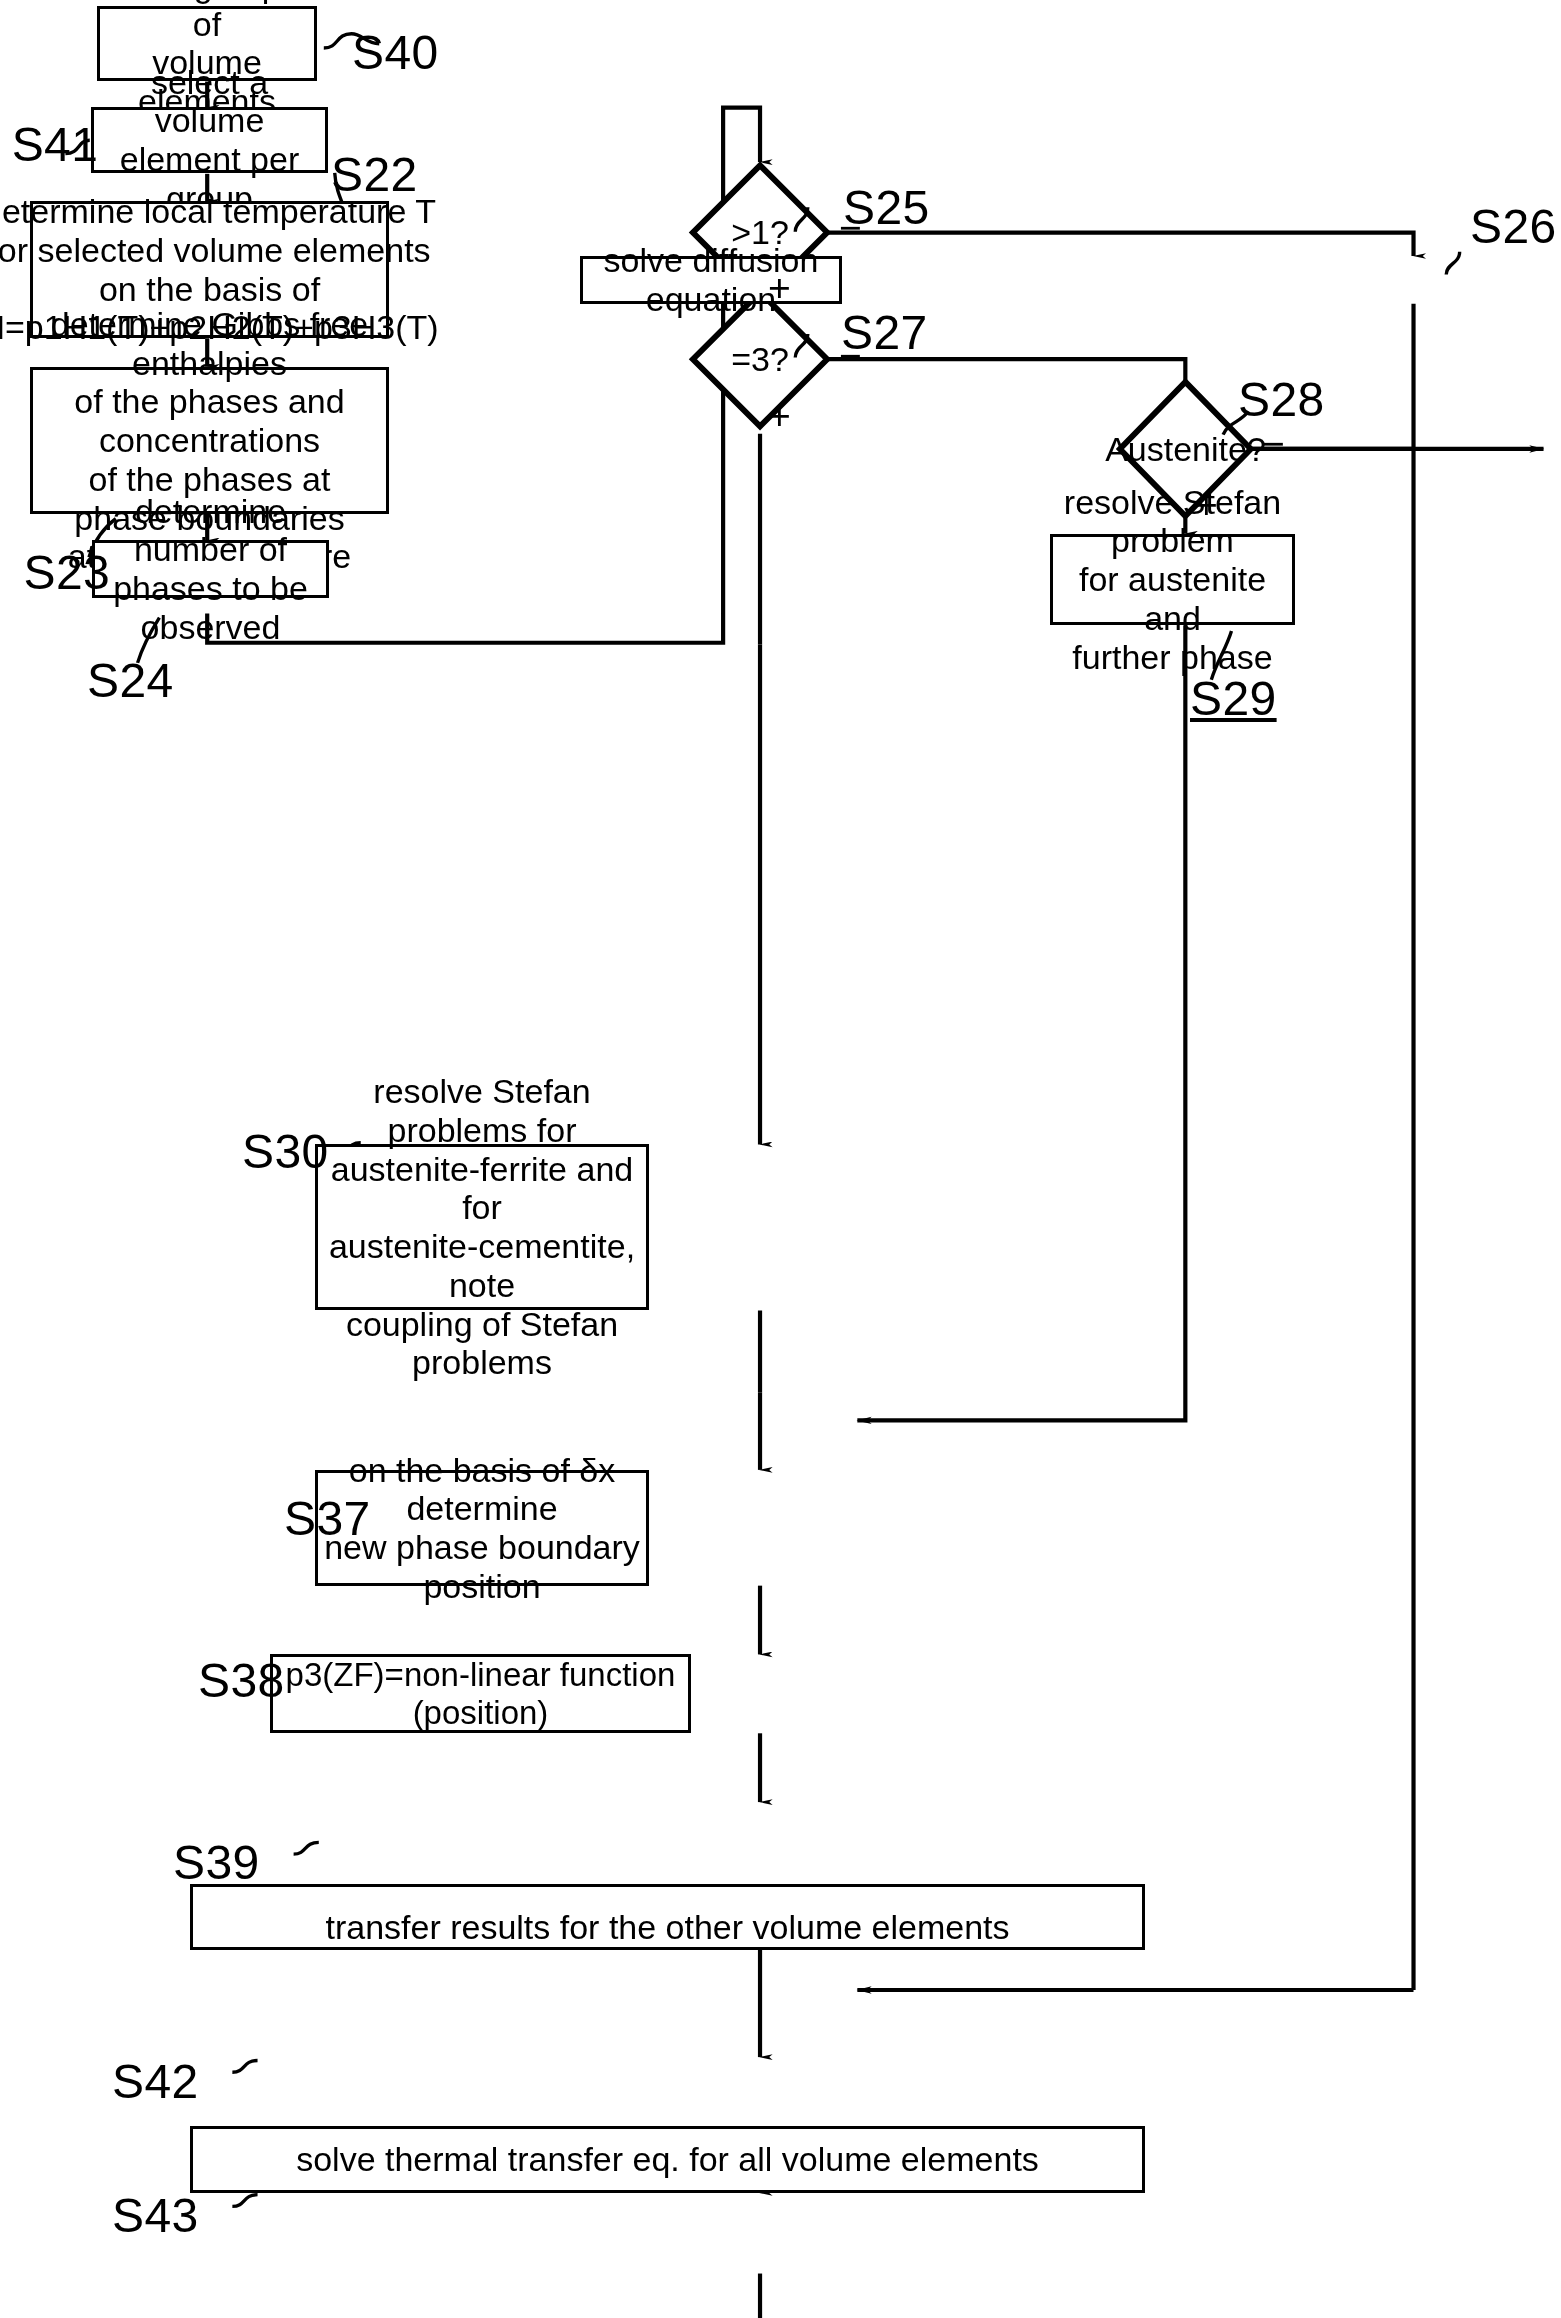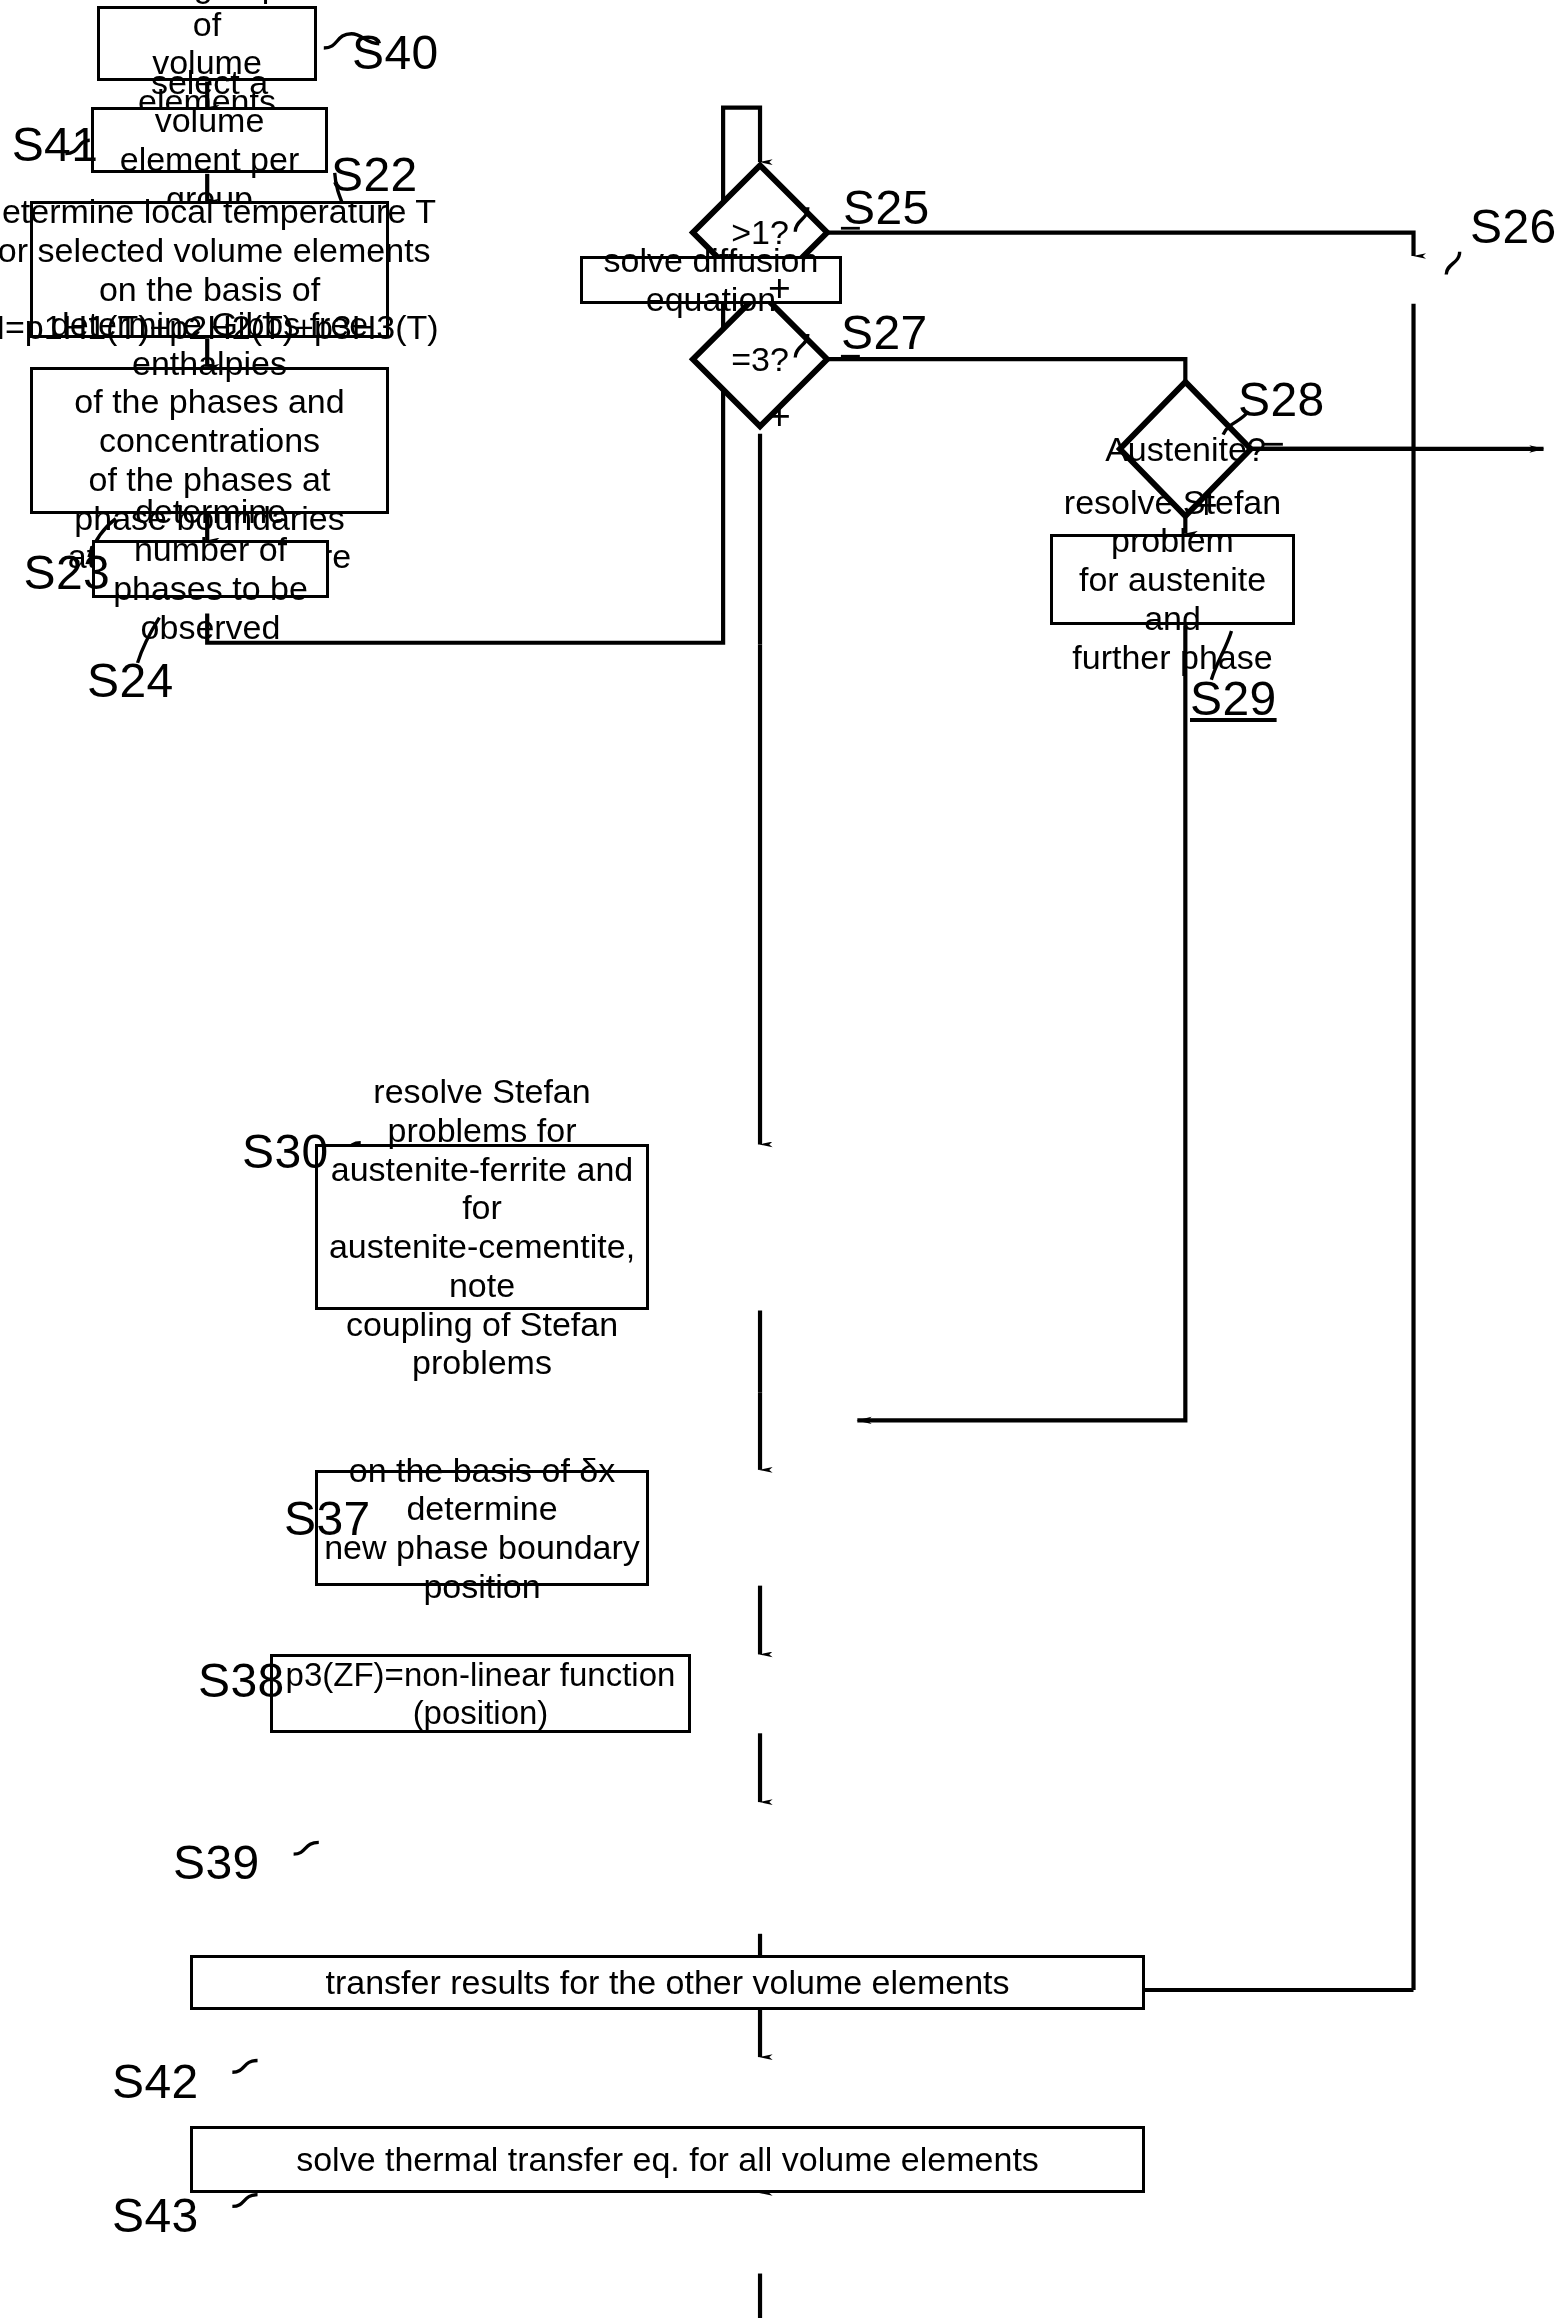--- a/index.html
+++ b/index.html
@@ -160,21 +160,21 @@
   <div class="node n-lg" style="left:315px;top:1470px;width:334px;height:116px;">
     <span class="txt">on the basis of δx determine
 new phase boundary position</span>
   </div>
 
   <div class="node n-md" style="left:270px;top:1654px;width:421px;height:79px;justify-content:center;">
     <span class="txt">p3(ZF)=non-linear function (position)</span>
   </div>
 
 
-  <div class="node n-lg" style="left:190px;top:1955px;width:955px;height:55px;">
+  <div class="node n-lg" style="left:190px;top:1884px;width:955px;height:66px;align-items:flex-end;">
     <span class="txt">transfer results for the other volume elements</span>
   </div>
 
   <div class="node n-lg" style="left:190px;top:2126px;width:955px;height:67px;">
     <span class="txt">solve thermal transfer eq. for all volume elements</span>
   </div>
 
   <div class="diamond" style="left:693px;top:165px;width:134px;height:134px;">
     <span class="dlabel">&gt;1?</span>
   </div>

